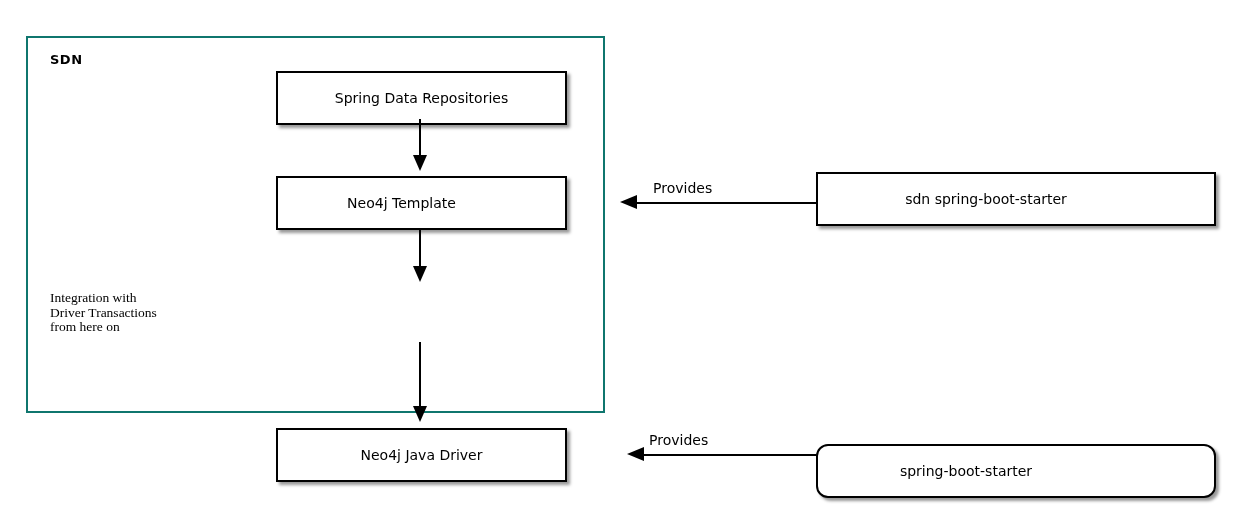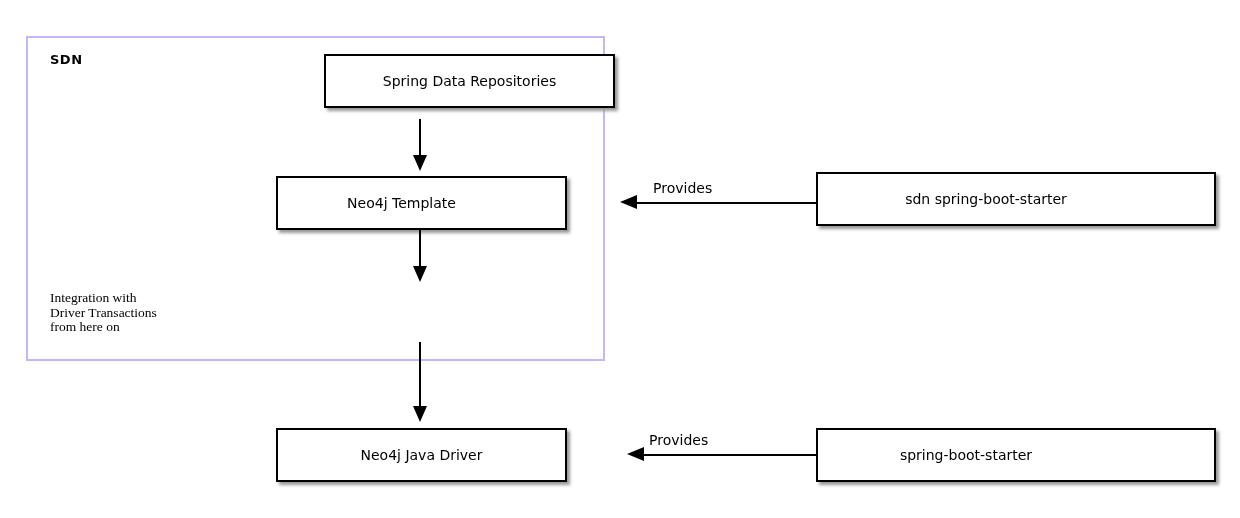--- a/index.html
+++ b/index.html
@@ -8,22 +8,22 @@
     width: 1240px;
     height: 518px;
     background: #ffffff;
     font-family: "DejaVu Sans", sans-serif;
     color: #000000;
     overflow: hidden;
   }
   .frame {
     position: absolute;
     left: 26px; top: 36px;
-    width: 579px; height: 325px;
-    border: 2px solid #c4b5fd;
+    width: 579px; height: 377px;
+    border: 2px solid #0f766e;
     box-sizing: border-box;
     background: transparent;
   }
   .frame-label {
     position: absolute;
     left: 22px; top: 14px;
     font-size: 13px;
     font-weight: bold;
     letter-spacing: 0.5px;
   }
@@ -34,26 +34,26 @@
     border: 2px solid #000000;
     box-shadow: 3px 3px 3px #999999;
     display: flex;
     align-items: center;
     justify-content: center;
     font-size: 14px;
     white-space: nowrap;
   }
   .col-left  { left: 276px; width: 291px; height: 54px; }
   .col-right { left: 816px; width: 400px; height: 54px; }
-  .n-sdr      { top: 54px; margin-left: 48px; }
+  .n-sdr      { top: 71px; }
   .n-template { top: 176px; padding-right: 40px; }
   .n-client   { top: 288px; padding-right: 42px; }
   .n-driver   { top: 428px; }
   .n-sdnstarter { top: 172px; padding-right: 60px; }
-  .n-starter    { top: 428px; padding-right: 100px; }
+  .n-starter    { top: 444px; padding-right: 100px; border-radius: 12px; }
 
   .note {
     position: absolute;
     left: 50px; top: 291px;
     font-size: 13.5px;
     line-height: 14.5px;
   }
   .note span { display: block; font-family: Liberation Serif, serif; }
 
   .vline { position: absolute; left: 419px; width: 2px; background: #000000; }

